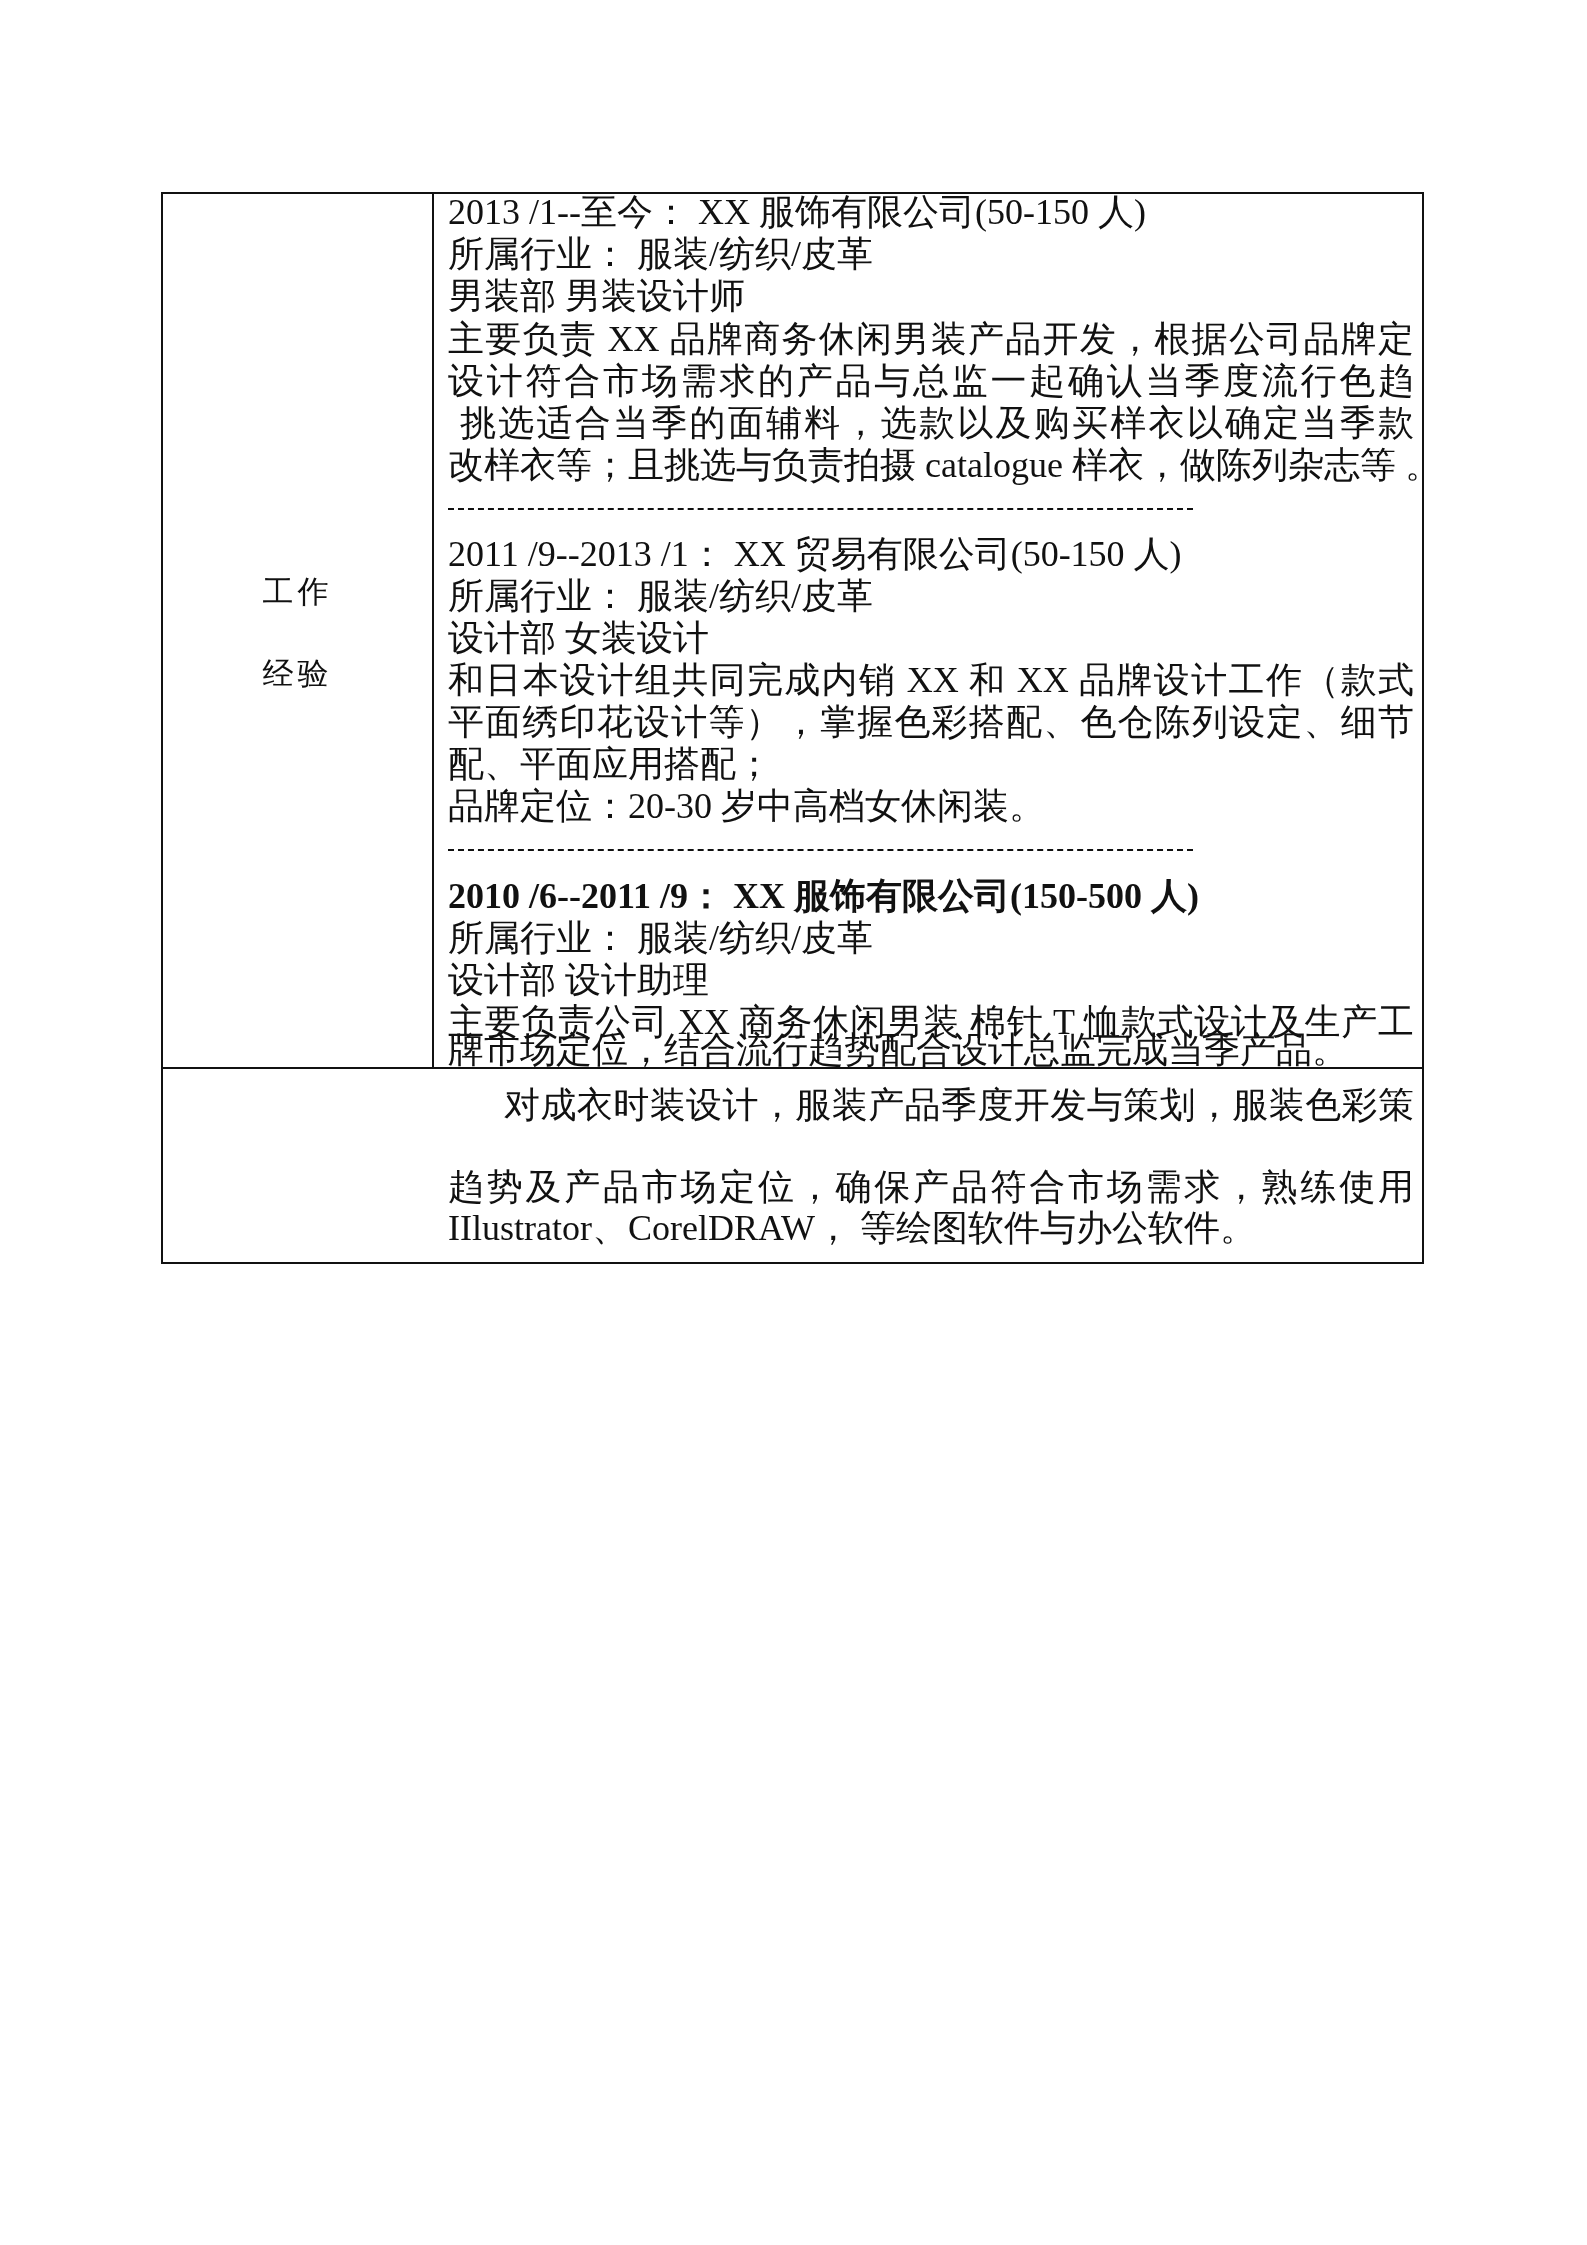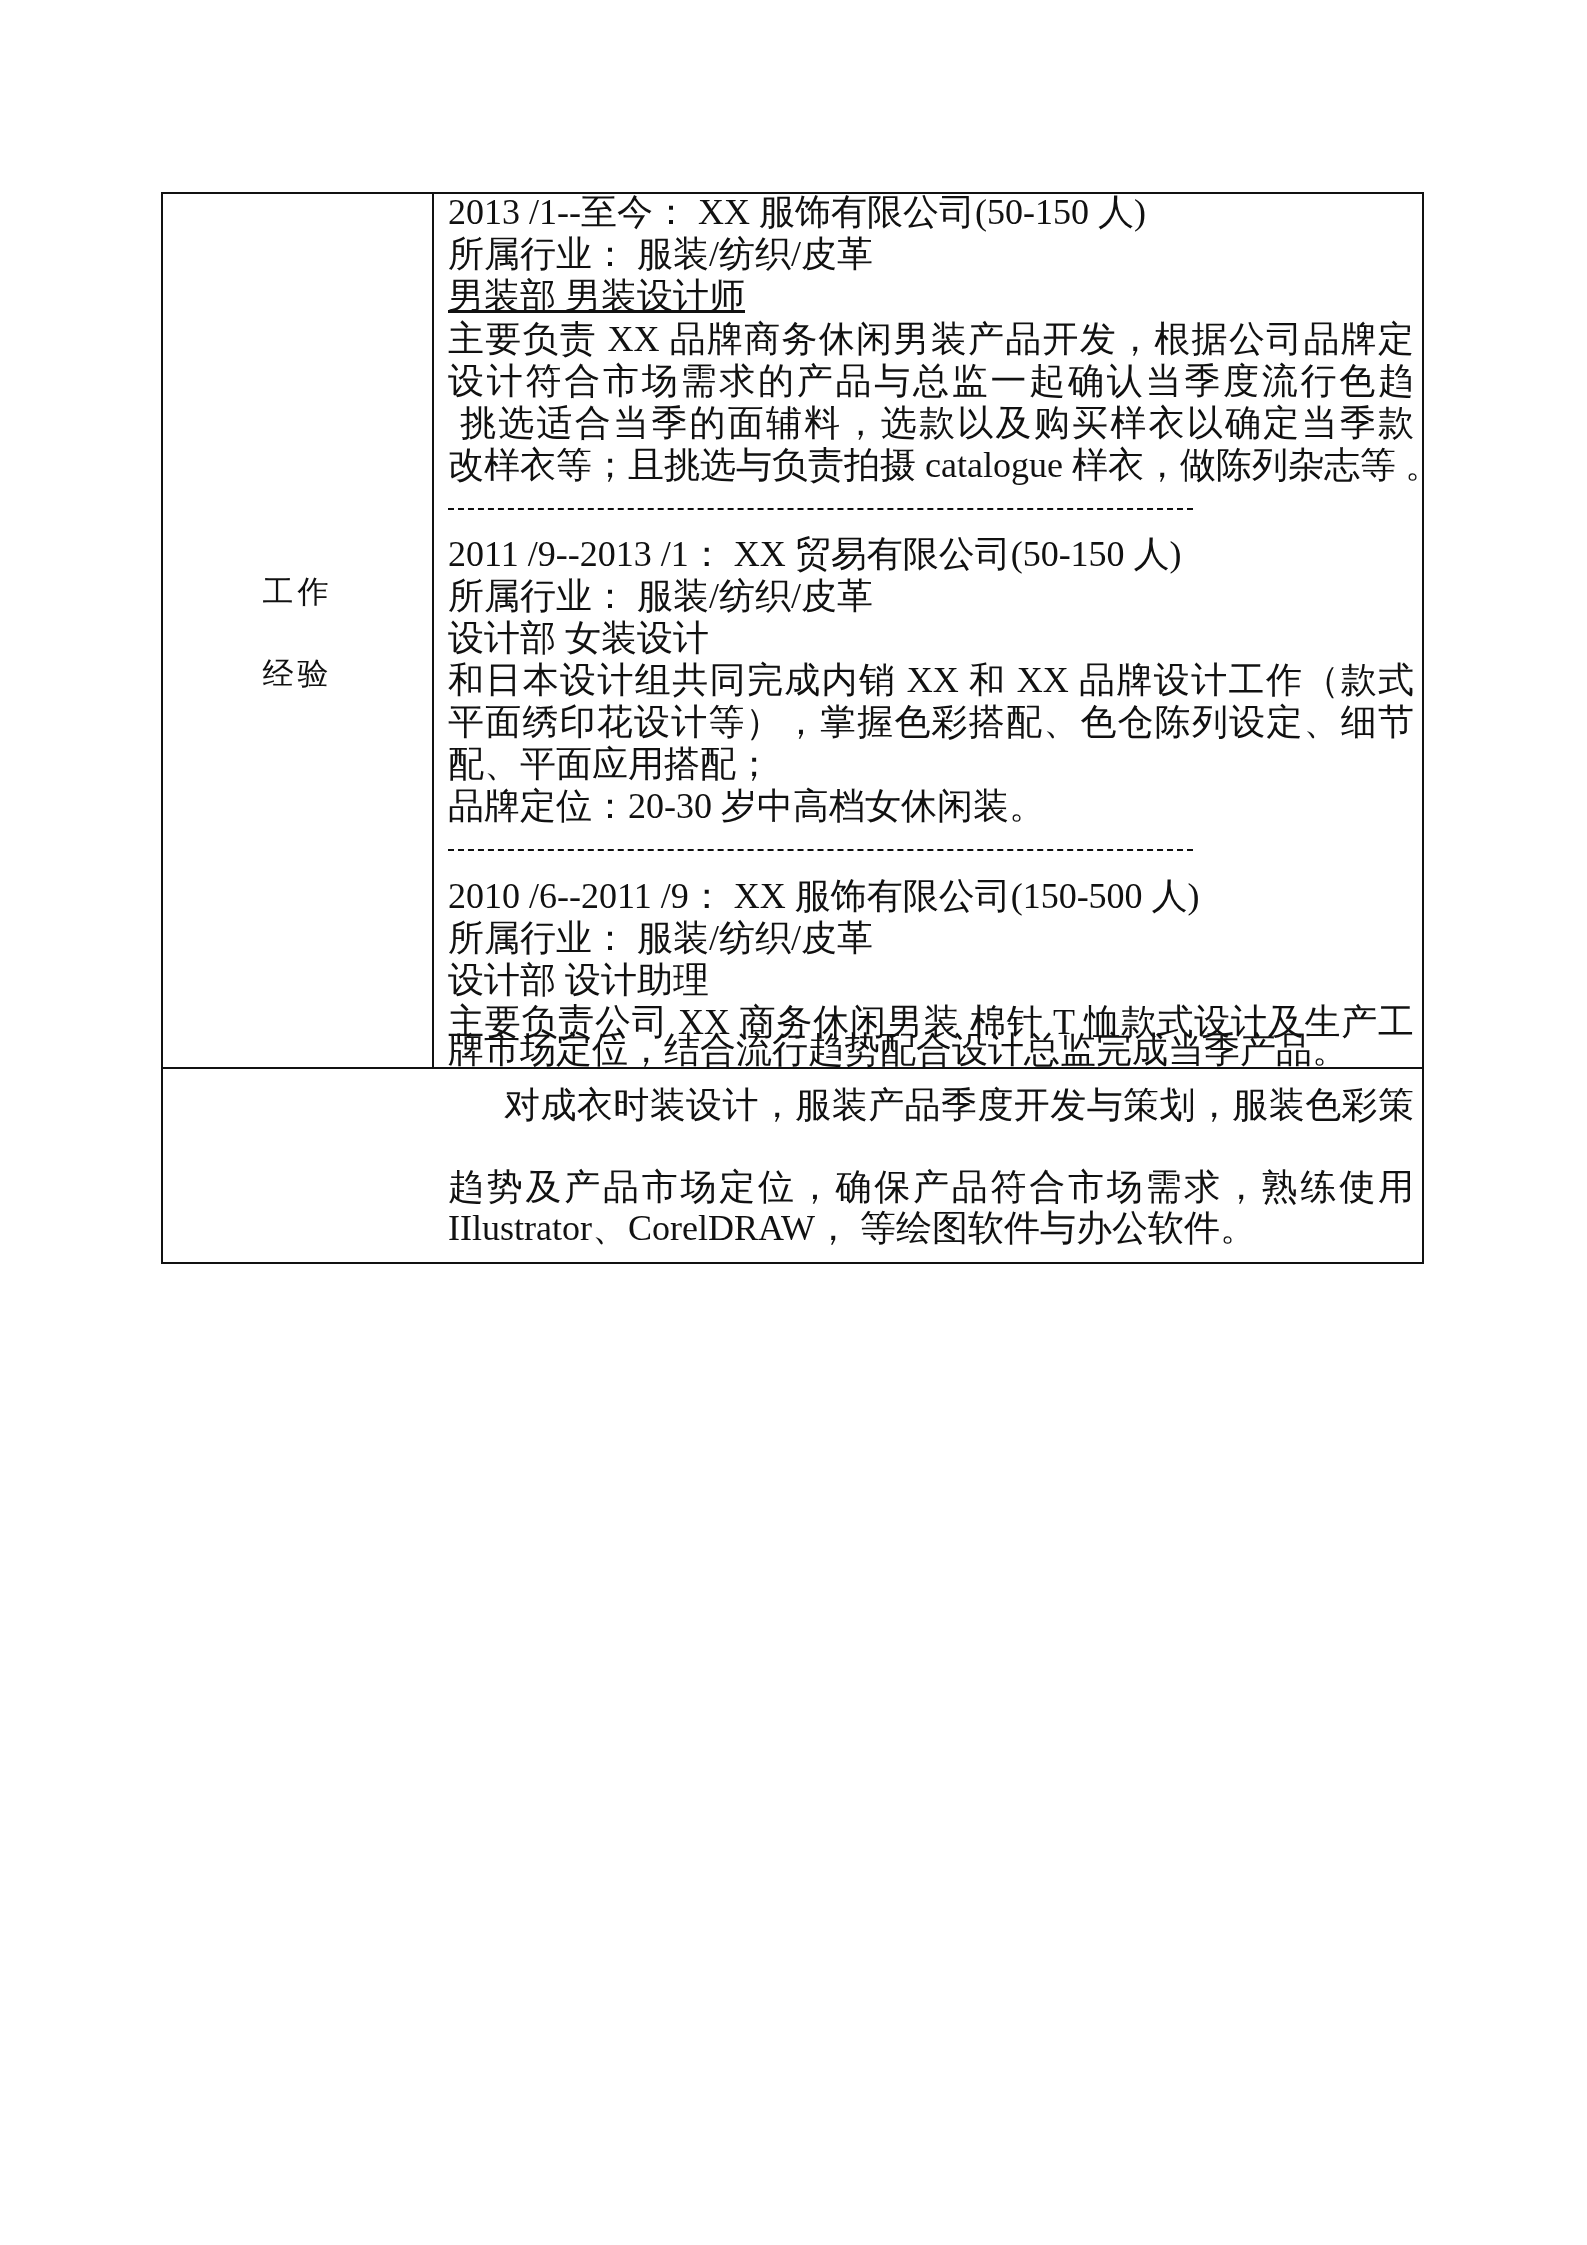--- a/index.html
+++ b/index.html
@@ -29,37 +29,37 @@
 
   <div class="row row-work">
     <div class="label-cell">
       <div class="label-line" style="top:376px;">工作</div>
       <div class="label-line" style="top:458px;">经验</div>
     </div>
     <div class="content-cell">
 
       <div class="line" style="top:-2px;">2013 /1--至今：  XX 服饰有限公司(50-150 人)</div>
       <div class="line" style="top:40px;">所属行业：  服装/纺织/皮革</div>
-      <div class="line" style="top:82px;text-decoration:underline;">男装部  男装设计师</div>
+      <div class="line" style="top:82px;">男装部  男装设计师</div>
       <div class="line just" style="top:125px;">主要负责 XX 品牌商务休闲男装产品开发，根据公司品牌定位及当季流行趋势</div>
       <div class="line just" style="top:167px;">设计符合市场需求的产品与总监一起确认当季度流行色趋势，结合相近品牌，</div>
       <div class="line just" style="top:209px;margin-left:12px;">挑选适合当季的面辅料，选款以及购买样衣以确定当季款式，出款，下单及修</div>
       <div class="line" style="top:251px;">改样衣等；且挑选与负责拍摄 catalogue 样衣，做陈列杂志等 。</div>
       <div class="dash" style="top:314px;"></div>
 
       <div class="line" style="top:340px;">2011 /9--2013 /1：  XX 贸易有限公司(50-150 人)</div>
       <div class="line" style="top:382px;">所属行业：  服装/纺织/皮革</div>
       <div class="line" style="top:424px;">设计部  女装设计</div>
       <div class="line just" style="top:466px;">和日本设计组共同完成内销 XX 和 XX 品牌设计工作（款式设计、面辅料设计、</div>
       <div class="line just" style="top:508px;">平面绣印花设计等），掌握色彩搭配、色仓陈列设定、细节应用、面辅料应用搭</div>
       <div class="line" style="top:550px;">配、平面应用搭配；</div>
       <div class="line" style="top:592px;">品牌定位：20-30 岁中高档女休闲装。</div>
       <div class="dash" style="top:655px;"></div>
 
-      <div class="line" style="top:682px;">2010 /6--2011 /9：  XX 服饰有限公司(150-500 人)</div>
+      <div class="line" style="top:682px;font-weight:bold;">2010 /6--2011 /9：  XX 服饰有限公司(150-500 人)</div>
       <div class="line" style="top:724px;">所属行业：  服装/纺织/皮革</div>
       <div class="line" style="top:766px;">设计部  设计助理</div>
       <div class="line just" style="top:808px;">主要负责公司  XX  商务休闲男装  棉针 T 恤款式设计及生产工艺设计，根据品</div>
       <div class="line" style="top:836px;">牌市场定位，结合流行趋势配合设计总监完成当季产品。</div>
     </div>
   </div>
 
   <div class="row row-self">
     <div class="content-cell">
       <div class="line just indent" style="top:16px;">对成衣时装设计，服装产品季度开发与策划，服装色彩策划、熟练使用</div>

